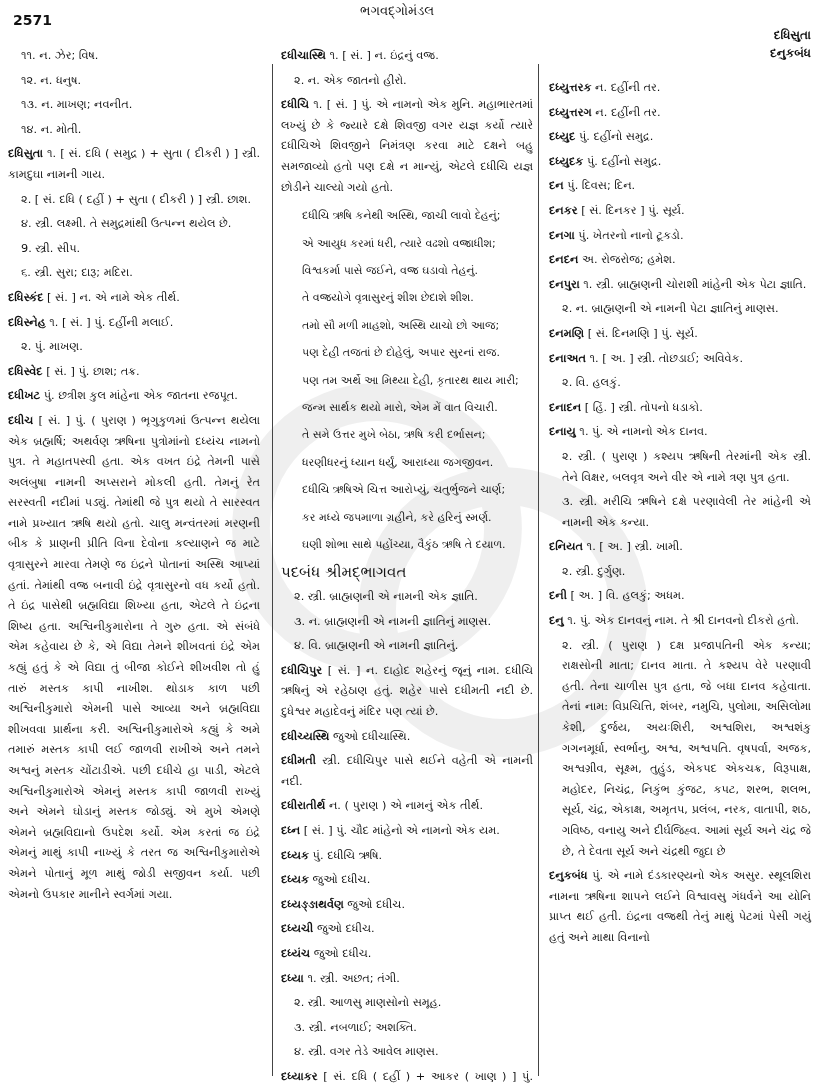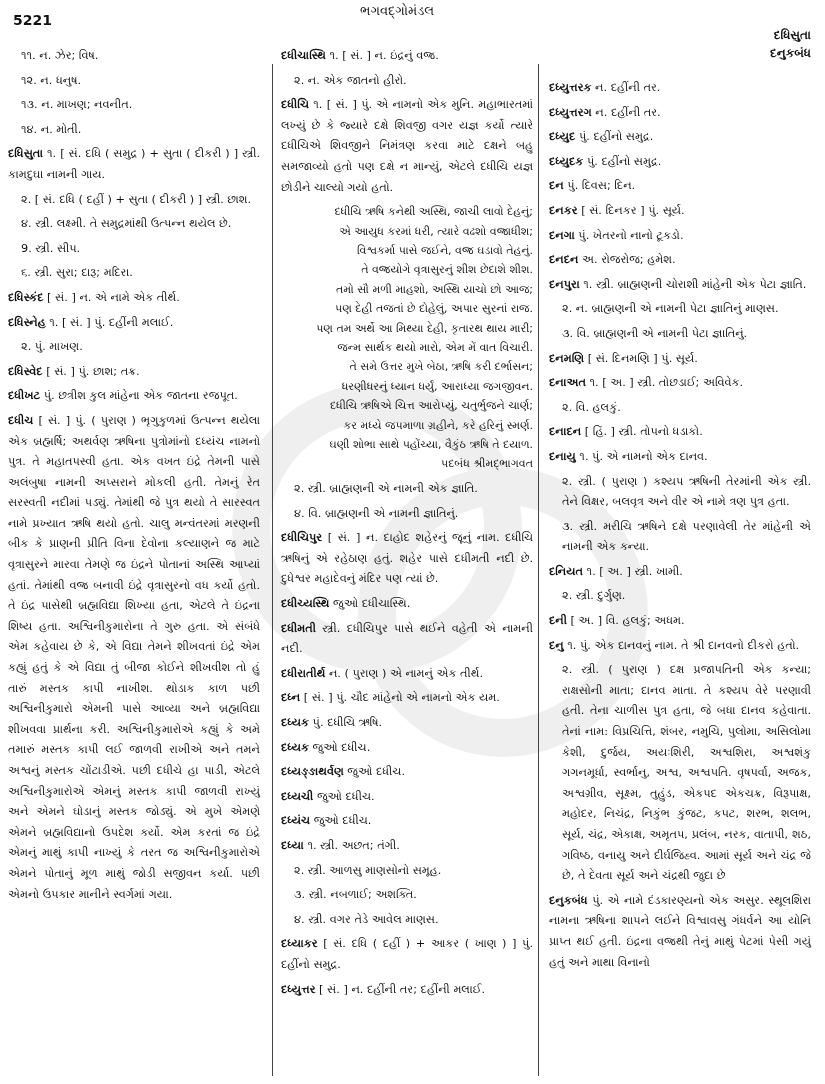--- a/index.html
+++ b/index.html
@@ -12,33 +12,33 @@
   .col { position:absolute; top:46px; font-size:11.3px; line-height:20.6px; }
   .col-left { left:8px; width:252px; }
   .col-mid { left:281px; width:252px; }
   .col-right { left:549px; width:262px; top:78px; }
   .sep { position:absolute; width:1px; background:#444; }
   .sep-1 { left:272px; top:64px; height:1012px; }
   .sep-2 { left:538px; top:64px; height:1012px; }
   .entry { margin:0 0 4px 0; text-align:justify; }
   .entry .hw { font-weight:bold;font-family:Liberation Mono, monospace; }
   .sub { margin:0 0 4px 0; padding-left:13px; text-align:justify; }
-  .verse { margin:0; padding-left:13px; font-size:11px; line-height:19.4px;text-align:right; }
-  .verse-src { text-align:right; font-size:11px; margin:0 0 4px 0; }
+  .verse { margin:8px; padding-left:13px; font-size:11px; line-height:19.4px; }
+  .verse-src { font-size:15px; margin:0 0 4px 0; }
 </style>
 </head>
 <body>
 
 <svg class="watermark" viewBox="0 0 200 200">
   <circle cx="70" cy="80" r="60" fill="none" stroke="#000" stroke-width="18"></circle>
   <circle cx="130" cy="120" r="60" fill="none" stroke="#000" stroke-width="18"></circle>
 </svg>
 
 <div class="header">
-  <span class="page-num">5221</span>
+  <span class="page-num">2571</span>
   <span class="running-title">ભગવદ્ગોમંડલ</span>
   <div class="guide">
     <div>દધિસુતા</div>
     <div>દનુકબંધ</div>
   </div>
 </div>
 
 <div class="sep sep-1"></div>
 <div class="sep sep-2"></div>
 
@@ -73,20 +73,21 @@
       <div class="verse">પણ તમ અર્થે આ મિથ્યા દેહી, કૃતારથ થાય મારી;</div>
       <div class="verse">જન્મ સાર્થક થયો મારો, એમ મેં વાત વિચારી.</div>
       <div class="verse">તે સમે ઉત્તર મુખે બેઠા, ઋષિ કરી દર્ભાસન;</div>
       <div class="verse">ધરણીધરનું ધ્યાન ધર્યું, આરાધ્યા જગજીવન.</div>
       <div class="verse">દધીચિ ઋષિએ ચિત્ત આરોપ્યું, ચતુર્ભુજને ચાર્ણ;</div>
       <div class="verse">કર મધ્યે જપમાળા ગ્રહીને, કરે હરિનું સ્મર્ણ.</div>
       <div class="verse">ઘણી શોભા સાથે પહોંચ્યા, વૈકુંઠ ઋષિ તે દયાળ.</div>
       <div class="verse-src">પદબંધ શ્રીમદ્ભાગવત</div>
     </div>
     <div class="sub">૨. સ્ત્રી. બ્રાહ્મણની એ નામની એક જ્ઞાતિ.</div>
+    <div class="sub">૩. ન. બ્રાહ્મણની એ નામની જ્ઞાતિનું માણસ.</div>
     <div class="sub">૪. વિ. બ્રાહ્મણની એ નામની જ્ઞાતિનું.</div>
     <div class="entry"><span class="hw">દધીચિપુર</span><span> [ સં. ] ન. દાહોદ શહેરનું જૂનું નામ. દધીચિ ઋષિનું એ રહેઠાણ હતું. શહેર પાસે દધીમતી નદી છે. દુધેશ્વર મહાદેવનું મંદિર પણ ત્યાં છે.</span></div>
     <div class="entry"><span class="hw">દધીચ્યસ્થિ</span><span> જુઓ દધીચાસ્થિ.</span></div>
     <div class="entry"><span class="hw">દધીમતી</span><span> સ્ત્રી. દધીચિપુર પાસે થઈને વહેતી એ નામની નદી.</span></div>
     <div class="entry"><span class="hw">દધીરાતીર્થ</span><span> ન. ( પુરાણ ) એ નામનું એક તીર્થ.</span></div>
     <div class="entry"><span class="hw">દધ્ન</span><span> [ સં. ] પું. ચૌદ માંહેનો એ નામનો એક યમ.</span></div>
     <div class="entry"><span class="hw">દધ્યક</span><span> પું. દધીચિ ઋષિ.</span></div>
     <div class="entry"><span class="hw">દધ્યક</span><span> જુઓ દધીચ.</span></div>
     <div class="entry"><span class="hw">દધ્યઙ્ઙાથર્વણ</span><span> જુઓ દધીચ.</span></div>
     <div class="entry"><span class="hw">દધ્યચી</span><span> જુઓ દધીચ.</span></div>
@@ -102,21 +103,20 @@
     <div class="entry"><span class="hw">દધ્યુત્તરક</span><span> ન. દહીંની તર.</span></div>
     <div class="entry"><span class="hw">દધ્યુત્તરગ</span><span> ન. દહીંની તર.</span></div>
     <div class="entry"><span class="hw">દધ્યુદ</span><span> પું. દહીંનો સમુદ્ર.</span></div>
     <div class="entry"><span class="hw">દધ્યુદક</span><span> પું. દહીંનો સમુદ્ર.</span></div>
     <div class="entry"><span class="hw">દન</span><span> પું. દિવસ; દિન.</span></div>
     <div class="entry"><span class="hw">દનકર</span><span> [ સં. દિનકર ] પું. સૂર્ય.</span></div>
     <div class="entry"><span class="hw">દનગા</span><span> પું. ખેતરનો નાનો ટૂકડો.</span></div>
     <div class="entry"><span class="hw">દનદન</span><span> અ. રોજરોજ; હમેશ.</span></div>
     <div class="entry"><span class="hw">દનપુરા</span><span> ૧. સ્ત્રી. બ્રાહ્મણની ચોરાશી માંહેની એક પેટા જ્ઞાતિ.</span></div>
     <div class="sub">૨. ન. બ્રાહ્મણની એ નામની પેટા જ્ઞાતિનું માણસ.</div>
-    <div class="sub">૩. વિ. બ્રાહ્મણની એ નામની પેટા જ્ઞાતિનું.</div>
     <div class="entry"><span class="hw">દનમણિ</span><span> [ સં. દિનમણિ ] પું. સૂર્ય.</span></div>
     <div class="entry"><span class="hw">દનાઅત</span><span> ૧. [ અ. ] સ્ત્રી. તોછડાઈ; અવિવેક.</span></div>
     <div class="sub">૨. વિ. હલકું.</div>
     <div class="entry"><span class="hw">દનાદન</span><span> [ હિં. ] સ્ત્રી. તોપનો ધડાકો.</span></div>
     <div class="entry"><span class="hw">દનાયુ</span><span> ૧. પું. એ નામનો એક દાનવ.</span></div>
     <div class="sub">૨. સ્ત્રી. ( પુરાણ ) કશ્યપ ઋષિની તેરમાંની એક સ્ત્રી. તેને વિક્ષર, બલવૃત્ર અને વીર એ નામે ત્રણ પુત્ર હતા.</div>
     <div class="sub">૩. સ્ત્રી. મરીચિ ઋષિને દક્ષે પરણાવેલી તેર માંહેની એ નામની એક કન્યા.</div>
     <div class="entry"><span class="hw">દનિયત</span><span> ૧. [ અ. ] સ્ત્રી. ખામી.</span></div>
     <div class="sub">૨. સ્ત્રી. દુર્ગુણ.</div>
     <div class="entry"><span class="hw">દની</span><span> [ અ. ] વિ. હલકું; અધમ.</span></div>

